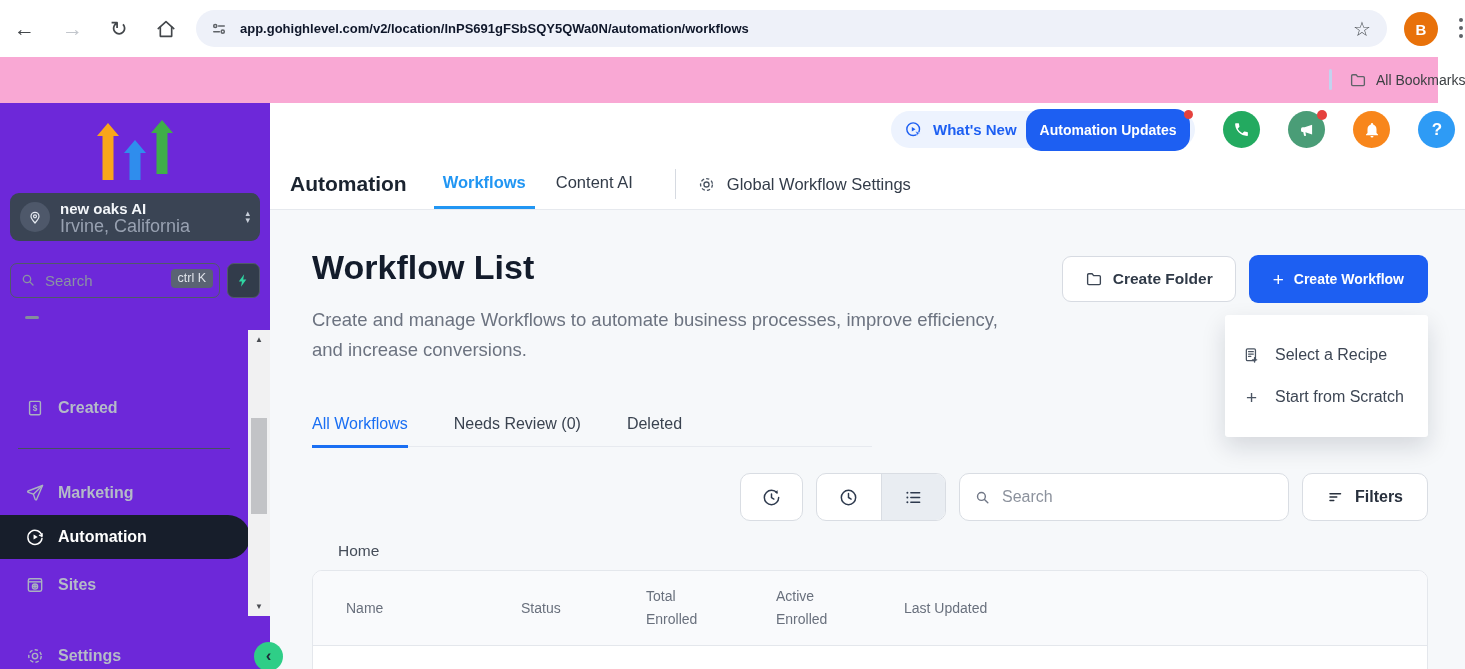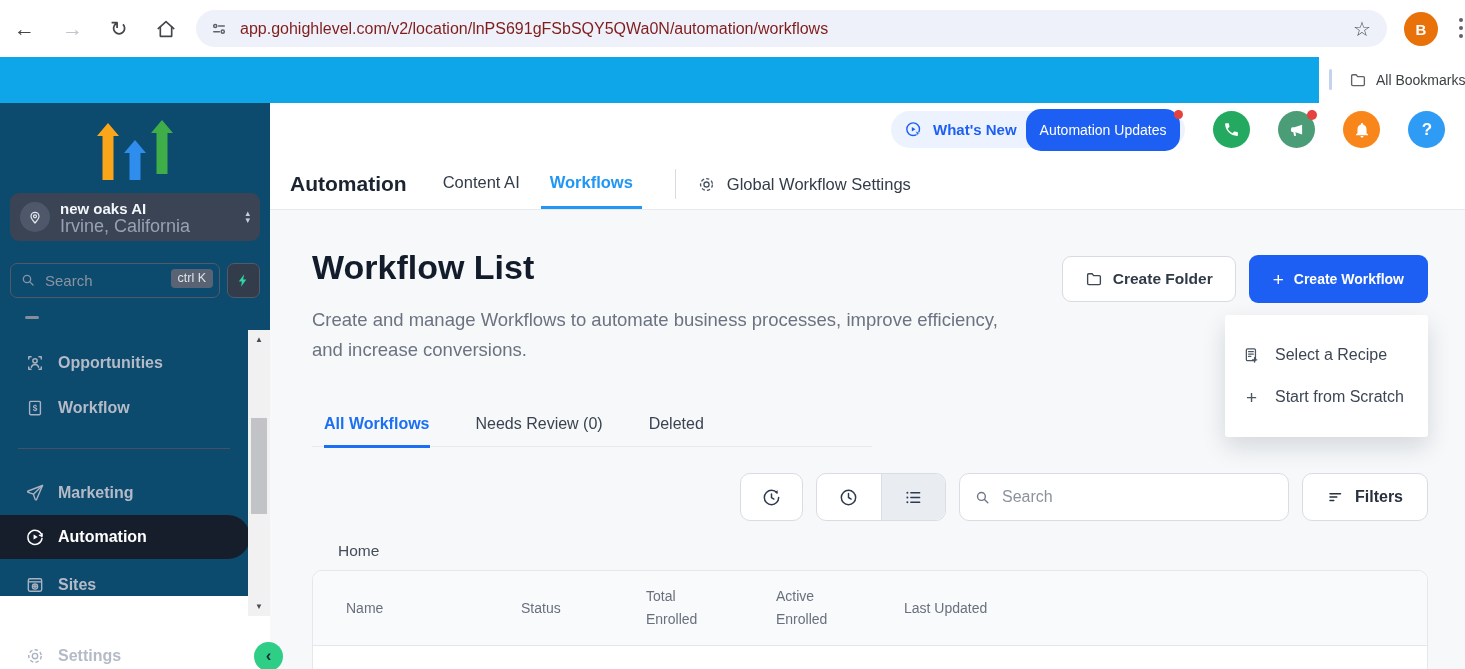--- a/index.html
+++ b/index.html
@@ -8,36 +8,36 @@
     font-family:"Liberation Sans",sans-serif;}
 
   
   .chrome{position:absolute;left:0;top:0;width:1465px;height:57px;background:#fff;}
   .nav-icons{position:absolute;left:14px;top:0;height:57px;display:flex;align-items:center;gap:27px;}
   .nav-glyph{font-size:21px;color:#43474b;cursor:pointer;line-height:1;}
   .nav-glyph.disabled{color:#c2c6cc;}
   .omnibox{position:absolute;left:196px;top:10px;width:1191px;height:37px;border-radius:19px;
     background:#eef1f9;display:flex;align-items:center;padding:0 14px;cursor:text;}
   .site-info{margin-right:12px;display:flex;}
-  .url-text{flex:1;font-size:16px;color:#7f1d1d;white-space:nowrap;overflow:hidden;}
+  .url-text{flex:1;font-size:13px;color:#0f172a;white-space:nowrap;overflow:hidden;font-weight:bold;}
   .star{font-size:20px;color:#4b5055;cursor:pointer;margin-right:2px;}
   .profile-b{position:absolute;left:1404px;top:12px;width:34px;height:34px;border-radius:50%;
     background:#e8710a;color:#fff;font-size:15px;font-weight:700;display:flex;align-items:center;
     justify-content:center;cursor:pointer;}
   .menu-dots{position:absolute;left:1459px;top:18px;display:flex;flex-direction:column;gap:4px;cursor:pointer;}
   .menu-dots i{width:4px;height:4px;border-radius:50%;background:#5f6368;display:block;}
 
   
-  .bm-row{position:absolute;left:0;top:57px;width:1319px;height:46px;background:#0ea5e9;}
+  .bm-row{position:absolute;left:0;top:57px;width:1438px;height:46px;background:#f9a8d4;}
   .bm-right{position:absolute;left:1329px;top:12px;display:flex;align-items:center;}
   .bm-divider{width:3px;height:21px;background:#c3d3ef;border-radius:2px;margin-right:17px;}
   .bm-label{font-size:14px;color:#3c4043;margin-left:9px;white-space:nowrap;}
 
   
-  .sidebar{position:absolute;left:0;top:103px;width:270px;height:493px;background:#0c4a6e;z-index:5;}
+  .sidebar{position:absolute;left:0;top:103px;width:270px;height:566px;background:#6d28d9;z-index:5;}
   .logo{position:absolute;left:97px;top:17px;}
   .account{position:absolute;left:10px;top:90px;width:250px;height:48px;border-radius:9px;
     background:#3a4454;display:flex;align-items:center;padding:0 10px;gap:10px;cursor:pointer;}
   .pin-circle{width:30px;height:30px;border-radius:50%;background:#4e586a;display:flex;
     align-items:center;justify-content:center;flex:none;}
   .acct-name{font-size:15px;font-weight:700;color:#f2f5f9;line-height:18px;}
   .acct-loc{font-size:18px;color:#98a1b1;line-height:17px;}
   .acct-chevrons{margin-left:auto;display:flex;flex-direction:column;align-items:center;
     color:#c8cfda;font-size:9px;line-height:7px;}
   .sb-search{position:absolute;left:10px;top:160px;width:250px;height:35px;display:flex;gap:7px;}
@@ -65,21 +65,21 @@
     background:#2fce87;display:flex;align-items:center;justify-content:center;z-index:30;cursor:pointer;
     color:#1d2936;font-size:17px;font-weight:700;line-height:1;padding-bottom:2px;}
 
   
   .main{position:absolute;left:270px;top:103px;width:1195px;height:566px;}
   .main-header{position:relative;height:107px;background:#fff;border-bottom:1px solid #e6e9ee;}
   .top-icons{position:absolute;left:621px;top:8px;display:flex;align-items:center;gap:28px;}
   .wn-pill{position:relative;height:37px;border-radius:19px;background:#edf3fe;display:flex;
     align-items:center;gap:9px;padding:0 5px 0 13px;cursor:pointer;}
   .wn-label{font-size:15px;font-weight:700;color:#1d5ff2;white-space:nowrap;}
-  .au-pill{height:42px;border-radius:15px;background:#1d5ff2;color:#fff;font-size:14px;font-weight:400;
+  .au-pill{height:42px;border-radius:15px;background:#1d5ff2;color:#fff;font-size:14px;font-weight:700;
     display:flex;align-items:center;padding:0 14px;white-space:nowrap;cursor:pointer;}
   .wn-dot{position:absolute;top:-1px;right:2px;width:9px;height:9px;border-radius:50%;background:#e5413d;}
   .circ{position:relative;width:37px;height:37px;border-radius:50%;display:flex;align-items:center;
     justify-content:center;cursor:pointer;flex:none;color:#fff;}
   .circ .dot{position:absolute;top:-1px;right:-2px;width:10px;height:10px;border-radius:50%;background:#e5413d;}
   .c-phone{background:#23aa60;} .c-mega{background:#4a9d77;} .c-bell{background:#f8861b;}
   .c-help{background:#2e9bf5;font-size:17px;font-weight:700;}
   .c-avatar{background:#82b8af;font-size:16px;color:#f3f7f6;}
   .title-row{position:absolute;left:20px;bottom:0;height:50px;display:flex;align-items:center;}
   .page-title{font-size:21px;font-weight:700;color:#1b2430;margin-right:27px;}
@@ -101,21 +101,21 @@
   .btn-create .lbl{font-size:14px;font-weight:700;color:#fff;}
   .dropdown{position:absolute;right:37px;top:105px;width:203px;background:#fff;border-radius:3px;
     box-shadow:0 10px 25px rgba(16,24,40,.14);padding:19px 0;z-index:40;}
   .dd-item{height:42px;display:flex;align-items:center;gap:14px;padding-left:17px;
     font-size:16px;color:#3d4654;cursor:pointer;}
   .dd-item .plus{font-size:19px;color:#4b5563;width:19px;text-align:center;line-height:1;}
   .list-tabs{position:absolute;left:42px;top:205px;width:560px;display:flex;gap:46px;
     border-bottom:1px solid #e7eaef;}
   .l-tab{padding-bottom:12px;margin-bottom:-2px;border-bottom:3px solid transparent;
     font-size:16px;color:#3a4350;cursor:pointer;white-space:nowrap;}
-  .l-tab.active{color:#1a6ff3;font-weight:700;border-bottom-color:#1a6ff3;margin-left:12px;}
+  .l-tab.active{color:#1a6ff3;font-weight:400;border-bottom-color:#1a6ff3;}
   .toolbar{position:absolute;left:42px;right:37px;top:263px;height:48px;display:flex;
     justify-content:flex-end;gap:13px;align-items:center;}
   .tb-btn{width:63px;height:48px;background:#fff;border:1px solid #d9dde3;border-radius:10px;
     display:flex;align-items:center;justify-content:center;cursor:pointer;color:#2e3a4e;}
   .tb-group{width:130px;height:48px;background:#fff;border:1px solid #d9dde3;border-radius:10px;
     display:flex;overflow:hidden;}
   .seg{flex:1;display:flex;align-items:center;justify-content:center;cursor:pointer;color:#2e3a4e;}
   .seg.sel{background:#e9edf2;border-left:1px solid #d9dde3;}
   .tb-search{width:330px;height:48px;background:#fff;border:1px solid #d9dde3;border-radius:10px;
     display:flex;align-items:center;padding:0 14px;gap:9px;}
@@ -224,39 +224,29 @@
         <span style="display:flex;">
           <svg width="15" height="15" viewBox="0 0 24 24">
               <path fill="#2fd6a3" d="M13 2 4.5 13.5h5L8 22l8.5-11.5h-5L13 2z"></path>
             </svg>
         </span>
       </span>
     </div>
 
     <div class="sb-dash"></div>
 
-    <div class="sb-item" style="top:240px;">
-      <span class="ic">
-        <svg width="20" height="20" viewBox="0 0 24 24" fill="none" stroke="currentColor" stroke-width="1.7" stroke-linecap="round" stroke-linejoin="round">
-            <circle cx="12" cy="9.4" r="2.6"></circle>
-            <path d="M7.6 17.2c.7-2.2 2.3-3.4 4.4-3.4s3.7 1.2 4.4 3.4"></path>
-            <path d="M4.5 4.5h2.8M4.5 4.5v2.8M19.5 4.5h-2.8M19.5 4.5v2.8M4.5 19.5h2.8M4.5 19.5v-2.8M19.5 19.5h-2.8M19.5 19.5v-2.8"></path>
-          </svg>
-      </span>
-      <span>Opportunities</span>
-    </div>
 
     <div class="sb-item" style="top:285px;">
       <span class="ic">
         <svg width="20" height="20" viewBox="0 0 24 24" fill="none" stroke="currentColor" stroke-width="1.7" stroke-linejoin="round">
             <rect x="5.5" y="4" width="13" height="16" rx="1.3"></rect>
             <text x="12" y="15.5" text-anchor="middle" font-size="10" font-family="Liberation Sans, sans-serif" fill="currentColor" stroke="none">$</text>
           </svg>
       </span>
-      <span>Workflow</span>
+      <span>Created</span>
     </div>
 
     <div class="sb-div"></div>
 
     <div class="sb-item" style="top:370px;">
       <span class="ic">
         <svg width="20" height="20" viewBox="0 0 24 24" fill="none" stroke="currentColor" stroke-width="1.7" stroke-linecap="round" stroke-linejoin="round">
             <path d="M21 3 3.8 9.6c-.8.3-.75 1.45.05 1.72l6.25 2.08 2.08 6.25c.27.8 1.42.85 1.72.05L21 3z"></path>
             <path d="M21 3 10.1 13.4"></path>
           </svg>
@@ -349,22 +339,22 @@
         <div class="circ c-help">
           <span>?</span>
         </div>
         <div class="circ c-avatar">
           <span>N</span>
         </div>
       </div>
 
       <div class="title-row">
         <span class="page-title">Automation</span>
+        <span class="hdr-tab active">Workflows</span>
         <span class="hdr-tab">Content AI</span>
-        <span class="hdr-tab active">Workflows</span>
         <span class="hdr-vdiv"></span>
         <span class="gws">
           <span style="display:flex;">
             <svg width="19" height="19" viewBox="0 0 24 24" fill="none" stroke="#4b5563" stroke-width="1.7">
                 <circle cx="12" cy="12" r="7.5" stroke-dasharray="4.1 2.7"></circle>
                 <circle cx="12" cy="12" r="3.2"></circle>
               </svg>
           </span>
           <span>Global Workflow Settings</span>
         </span>

